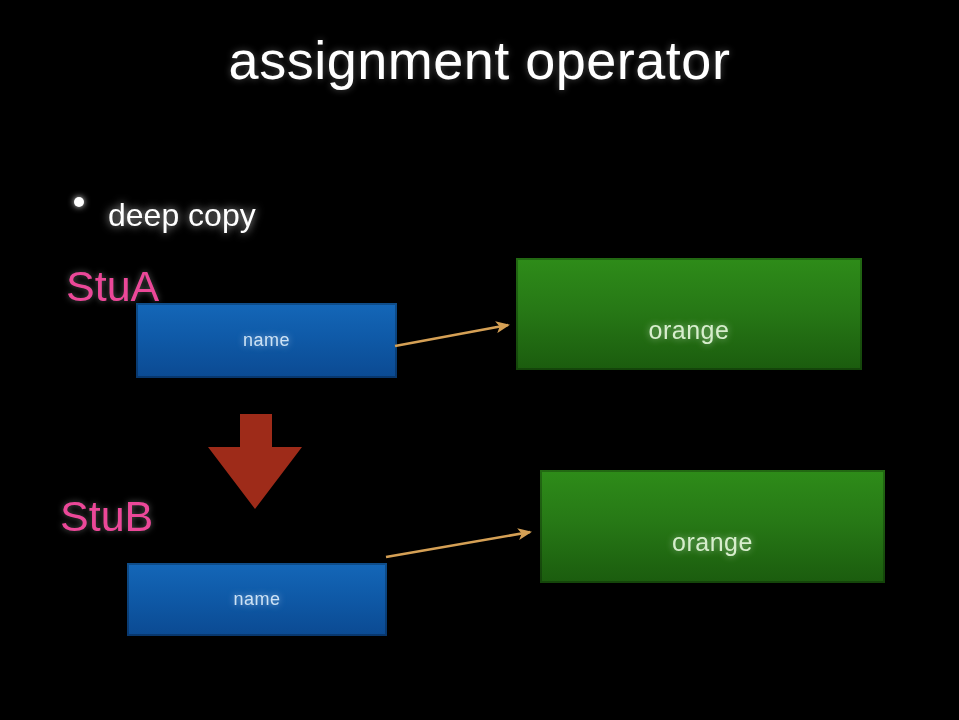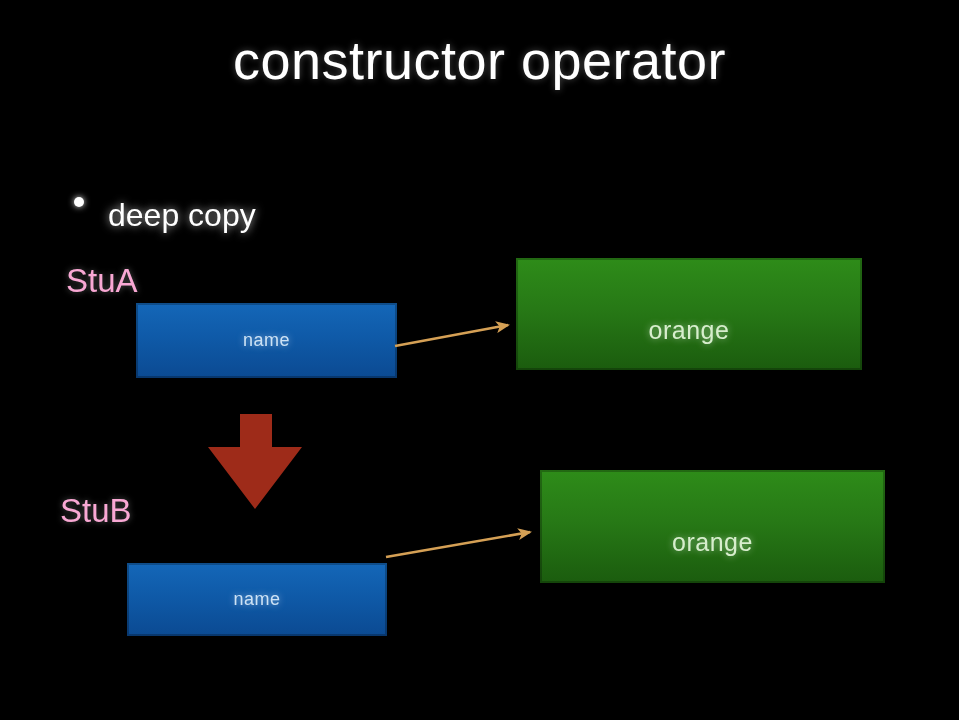--- a/index.html
+++ b/index.html
@@ -51,22 +51,22 @@
   }
   .bullet-text {
     color: #ffffff;
     font-size: 32px;
     text-shadow: 0 0 8px rgba(255,255,255,0.75);
   }
 
   
   .obj-label {
     position: absolute;
-    color: #f9a8d4;
-    font-size: 33px;
+    color: #ec4899;
+    font-size: 43px;
     text-shadow: 0 0 6px rgba(255,255,255,0.35);
   }
   .label-stua { left: 66px;  top: 262px; }
   .label-stub { left: 60px;  top: 492px; }
 
   
   .box {
     position: absolute;
     display: flex;
     align-items: center;
@@ -100,21 +100,21 @@
     height: 720px;
     pointer-events: none;
   }
 </style>
 </head>
 <body>
 
 <div class="slide">
 
   <h1 class="title">
-    <span class="tline">constructor operator</span>
+    <span class="tline">assignment operator</span>
   </h1>
 
   <div class="bullet-row">
     <span class="bullet-dot"></span>
     <span class="bullet-text">deep copy</span>
   </div>
 
   <div class="obj-label label-stua">StuA</div>
 
   <div class="box blue box-a-name">

